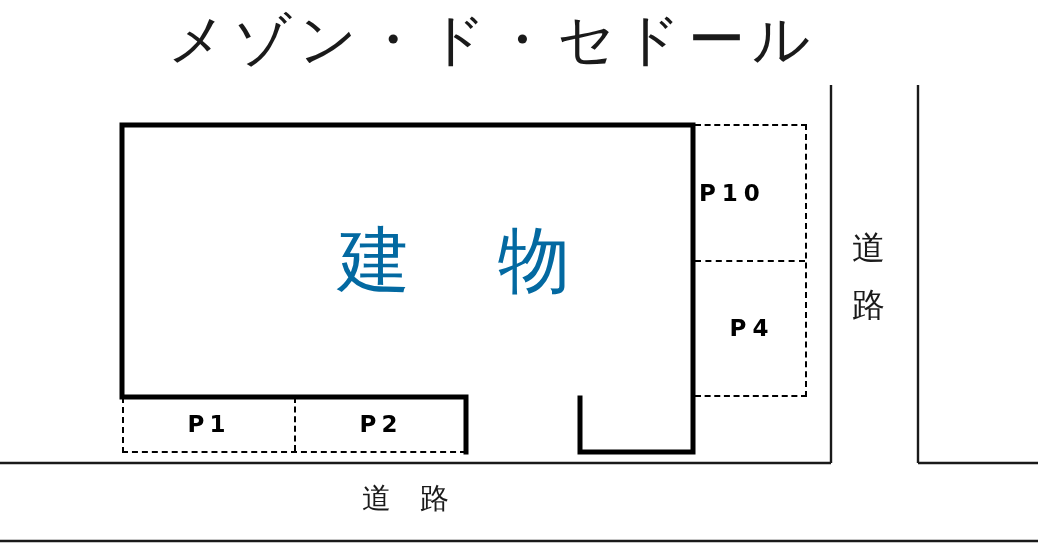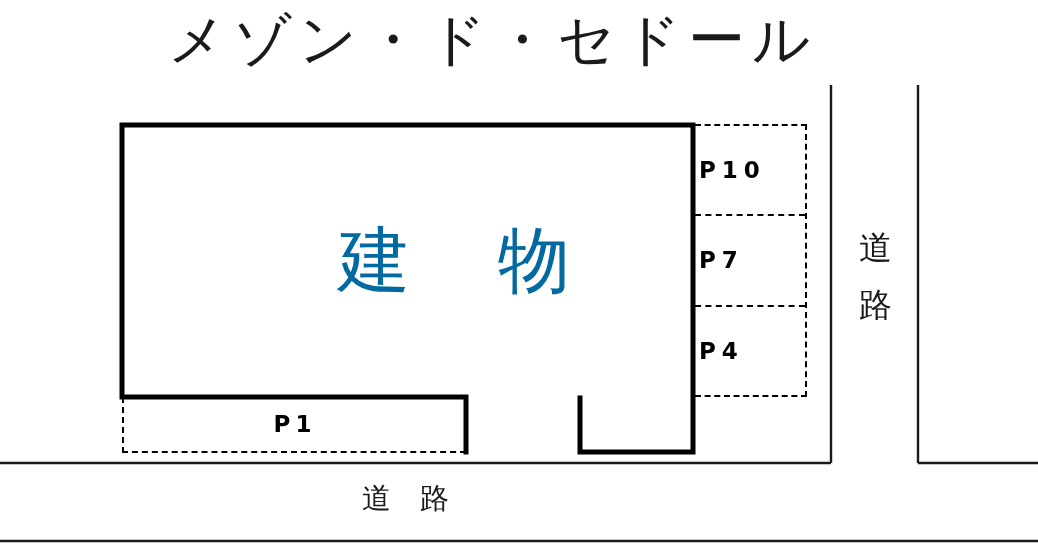--- a/index.html
+++ b/index.html
@@ -61,20 +61,21 @@
   .right-col .stall {
     flex: 1;
     box-sizing: border-box;
     border-bottom: 2px dashed #000;
     display: flex;
     align-items: center;
     padding-left: 4px;
   }
   .right-col .stall:last-child {
     border-bottom: none;
+    justify-content: center;
   }
   
   .bottom-row {
     position: absolute;
     left: 122px;
     top: 397px;
     width: 344px;
     height: 56px;
     box-sizing: border-box;
     border-left: 2px dashed #000;
@@ -102,21 +103,21 @@
     letter-spacing: 5px;
   }
   
   .road-label-right {
     position: absolute;
     left: 852px;
     top: 219px;
     width: 40px;
     font-size: 33px;
     line-height: 57px;
-    text-align: right;
+    text-align: left;
     word-break: break-all;
     color: #1a1a1a;
   }
   .road-label-bottom {
     position: absolute;
     left: 362px;
     top: 483px;
     font-size: 29px;
     line-height: 1.1;
     white-space: nowrap;
@@ -139,29 +140,29 @@
 
   <div class="page-title">メゾン・ド・セドール</div>
 
   <div class="building-label">建　物</div>
 
   <div class="right-col">
     <div class="stall">
       <span class="p-label">P10</span>
     </div>
     <div class="stall">
-      <span class="p-label">P7</span>
-    </div>
-    <div class="stall">
       <span class="p-label">P4</span>
     </div>
   </div>
 
   <div class="bottom-row">
     <div class="stall">
       <span class="p-label">P1</span>
+    </div>
+    <div class="stall">
+      <span class="p-label">P2</span>
     </div>
   </div>
 
   <div class="road-label-right">道路</div>
   <div class="road-label-bottom">道　路</div>
 
 </div>
 
 </body></html>

